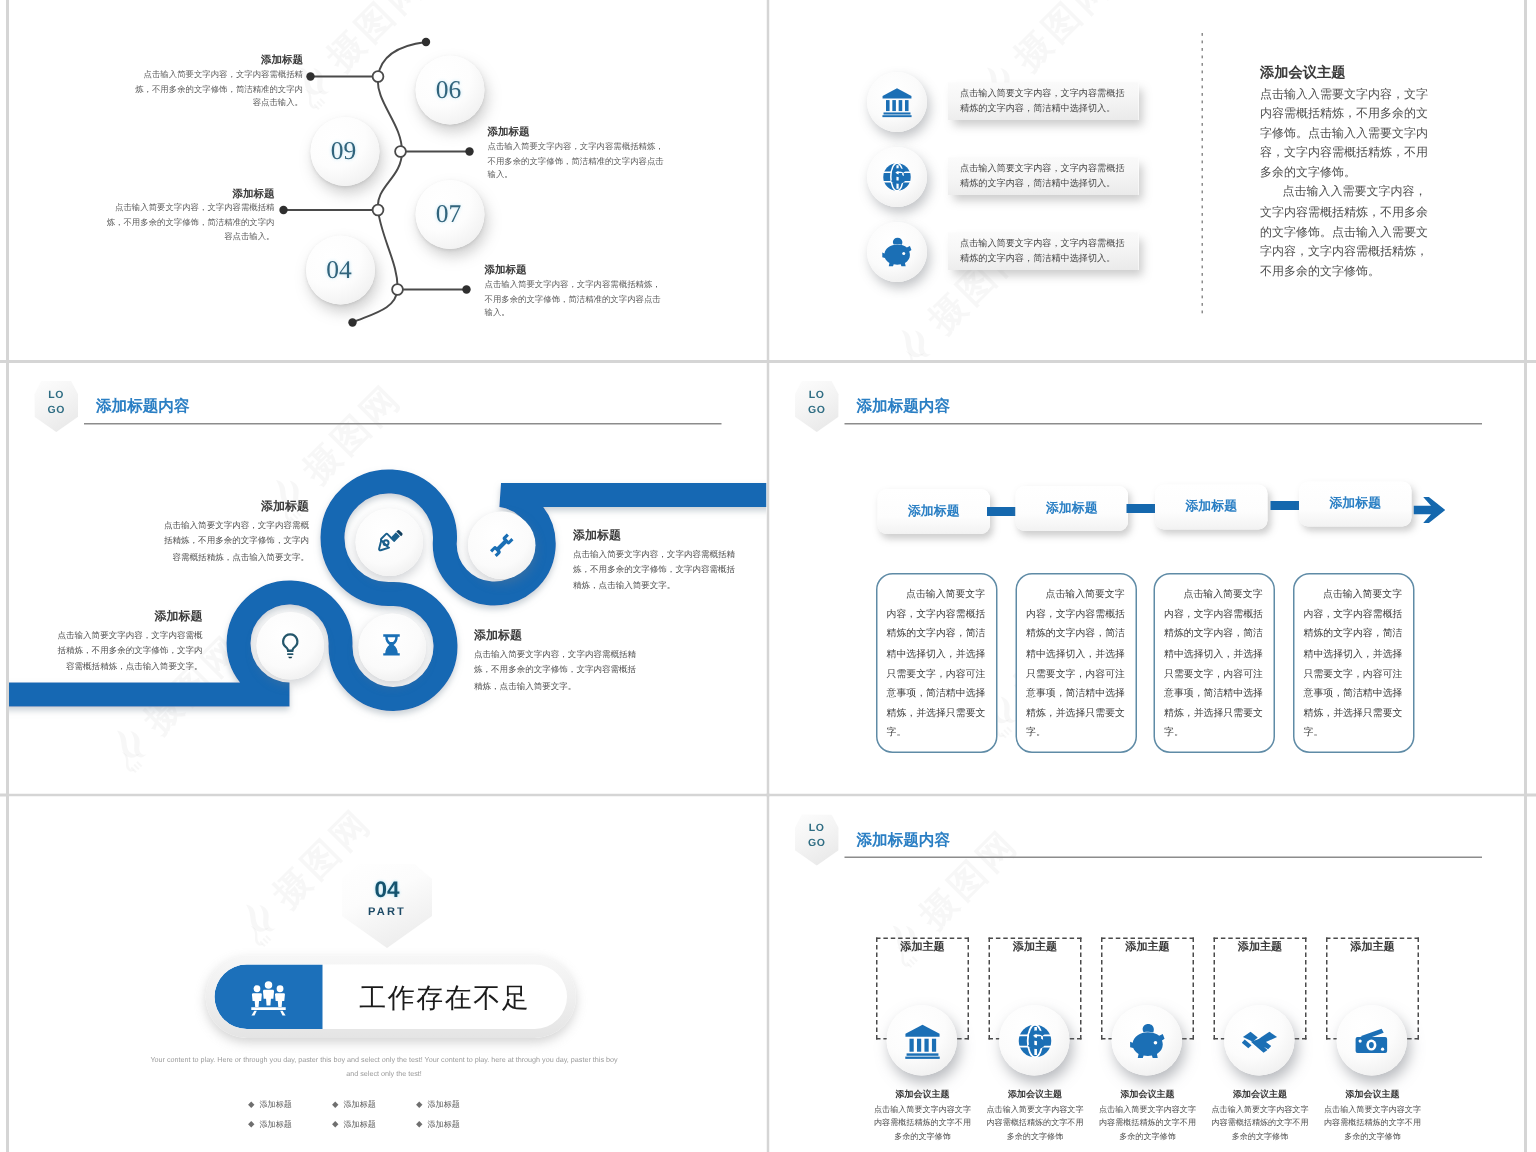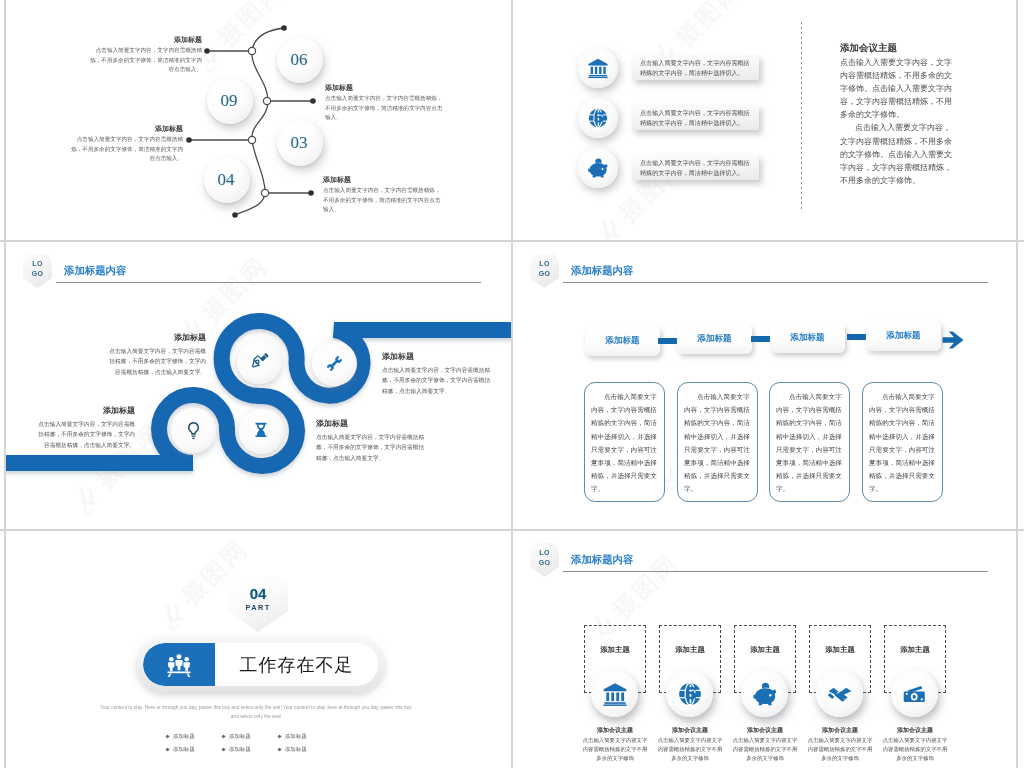--- a/index.html
+++ b/index.html
@@ -84,21 +84,21 @@
   .s5-head{flex:1;display:flex;align-items:center;justify-content:center;font-size:18px;color:#1b1b1b;letter-spacing:1px;font-family:Liberation Serif, serif;}
   .s5-sub{position:absolute;left:92px;top:173px;width:316px;font-size:4.8px;line-height:8.6px;color:#9a9a9a;text-align:center;}
   .s5-bullets{position:absolute;left:160px;top:199px;width:168px;display:flex;flex-wrap:wrap;}
   .s5-bi{width:33.33%;display:flex;align-items:center;justify-content:flex-start;height:13px;}
   .s5-bi i{display:inline-block;width:3px;height:3px;background:#6f6f6f;transform:rotate(45deg);margin-right:4px;}
   .s5-bi span{font-size:5.4px;color:#5d5d5d;}
 
   
   .s6-col{position:absolute;top:0;width:61px;}
   .s6-box{position:absolute;left:0;top:94px;width:62px;height:68px;
-    border:1.3px dashed #4a4a4a;box-sizing:border-box;display:flex;align-items:flex-start;justify-content:center;padding-top:19px;}
+    border:1.3px dashed #4a4a4a;box-sizing:border-box;display:flex;align-items:flex-start;justify-content:center;}
   .s6-cap{font-size:7.4px;font-weight:bold;color:#3a3a3a;}
   .s6-circ{position:absolute;left:7px;top:139px;width:47px;height:47px;border-radius:50%;
     background:radial-gradient(circle at 38% 30%, #ffffff 0%, #fcfcfc 48%, #f0f0f0 80%, #e5e5e5 100%);
     box-shadow:2px 5px 9px rgba(115,120,128,0.50);
     display:flex;align-items:center;justify-content:center;}
   .s6-txt{position:absolute;left:-4px;top:195px;width:70px;text-align:center;}
   .s6-lab{font-size:6px;font-weight:bold;color:#3a3a3a;line-height:9.5px;}
   .s6-body{font-size:5.4px;color:#4d4d4d;line-height:9.3px;}
   
   .s3-ic{position:absolute;width:45px;height:45px;border-radius:50%;
@@ -181,21 +181,21 @@
       </g>
     </svg>
 
     <div class="s1-bub" style="left:271px;top:37px">
       <span>06</span>
       </div>
     <div class="s1-bub" style="left:201px;top:78px">
       <span>09</span>
       </div>
     <div class="s1-bub" style="left:271px;top:120px">
-      <span>03</span>
+      <span>07</span>
       </div>
     <div class="s1-bub" style="left:198px;top:157px">
       <span>04</span>
       </div>
 
     <div class="s1-txt ra" style="left:80px;top:35px;width:116px">
       <div class="s1-h">添加标题</div>
       <div class="s1-b">点击输入简要文字内容，文字内容需概括精炼，不用多余的文字修饰，简洁精准的文字内容点击输入。</div>
     </div>
     <div class="s1-txt ra" style="left:61px;top:124px;width:116px">

